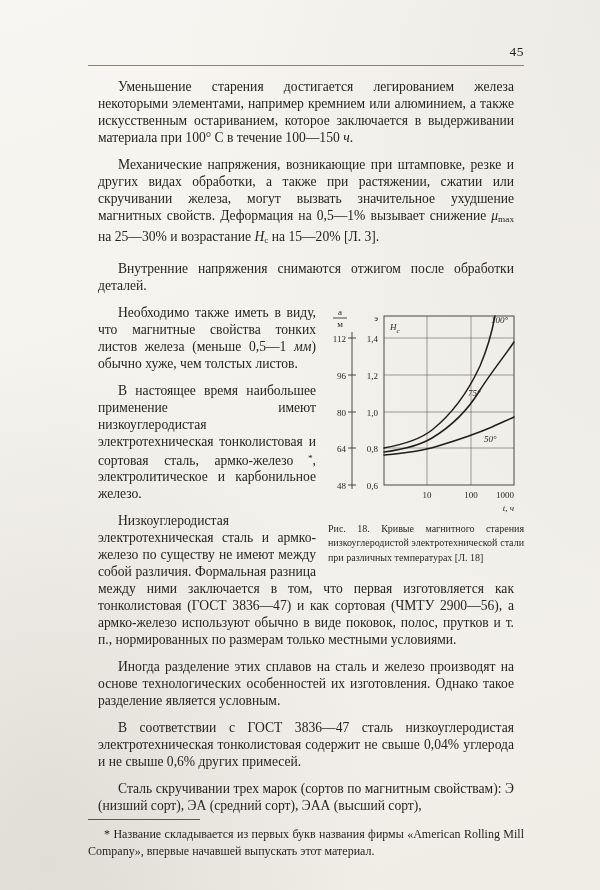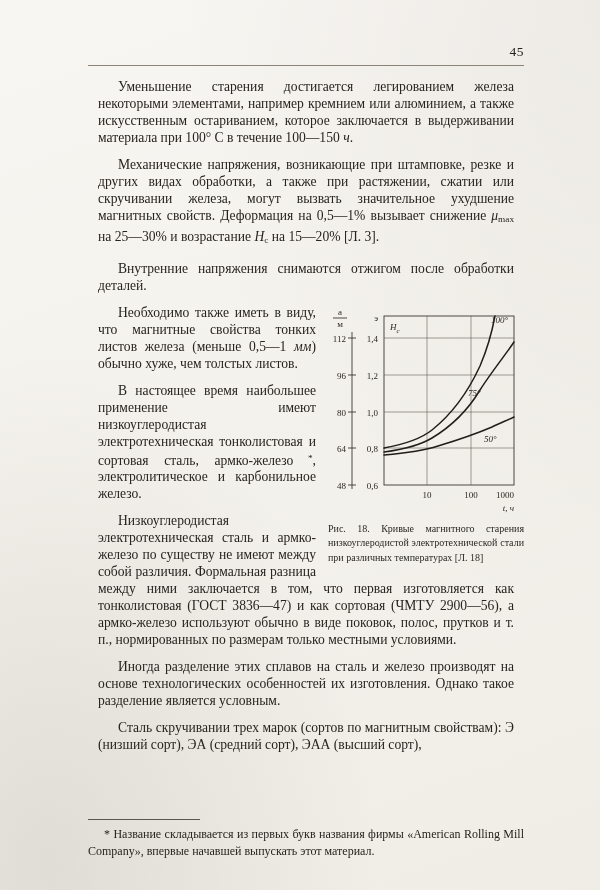--- a/index.html
+++ b/index.html
@@ -120,20 +120,21 @@
           <text class="lbl" x="186" y="205" text-anchor="end">t, ч</text>
         </g>
       </svg>
       <figcaption class="caption">Рис. 18. Кривые магнитного старения низкоуглеродистой электротехнической стали при различных температурах [Л. 18]</figcaption>
     </figure>
 
     <p class="para"><span>Необходимо также иметь в виду, что магнитные свойства тонких листов железа (меньше 0,5—1 </span><span class="seg-i">мм</span><span>) обычно хуже, чем толстых листов.</span></p>
     <p class="para"><span>В настоящее время наибольшее применение имеют низкоуглеродистая электротехническая тонколистовая и сортовая сталь, армко-железо</span><span class="seg-sup"> *</span><span>, электролитическое и карбонильное железо.</span></p>
     <p class="para"><span>Низкоуглеродистая электротехническая сталь и армко-железо по существу не имеют между собой различия. Формальная разница между ними заключается в том, что первая изготовляется как тонколистовая (ГОСТ 3836—47) и как сортовая (ЧМТУ 2900—56), а армко-железо используют обычно в виде поковок, полос, прутков и т. п., нормированных по размерам только местными условиями.</span></p>
     <p class="para"><span>Иногда разделение этих сплавов на сталь и железо производят на основе технологических особенностей их изготовления. Однако такое разделение является условным.</span></p>
+    <p class="para"><span>В соответствии с ГОСТ 3836—47 сталь низкоуглеродистая электротехническая тонколистовая содержит не свыше 0,04% углерода и не свыше 0,6% других примесей.</span></p>
     <p class="para"><span>Сталь скручивании трех марок (сортов по магнитным свойствам): Э (низший сорт), ЭА (средний сорт), ЭАА (высший сорт),</span></p>
   </div>
 
   <div class="footnote">
     <div class="footnote-rule"></div>
     <p class="footnote-text"><span>* Название складывается из первых букв названия фирмы «American Rolling Mill Company», впервые начавшей выпускать этот материал.</span></p>
   </div>
 </div>
 
 </body></html>

